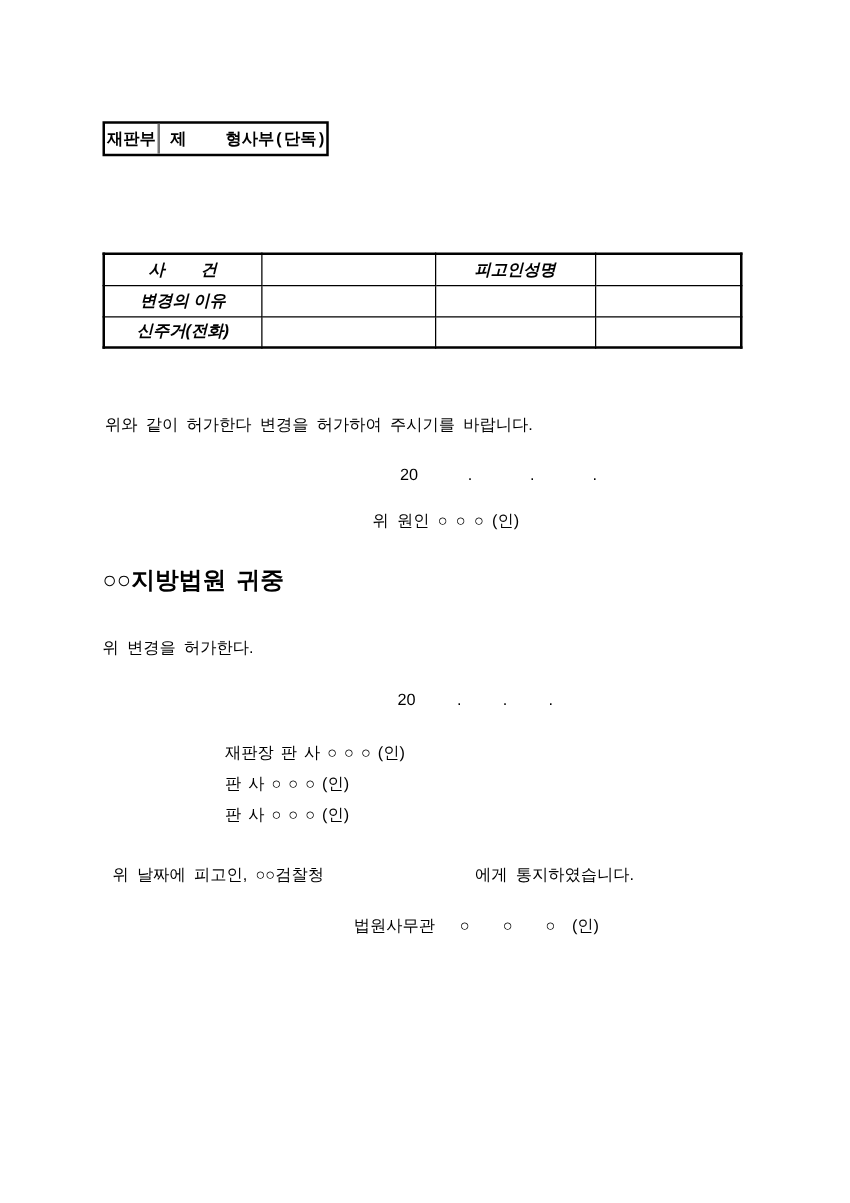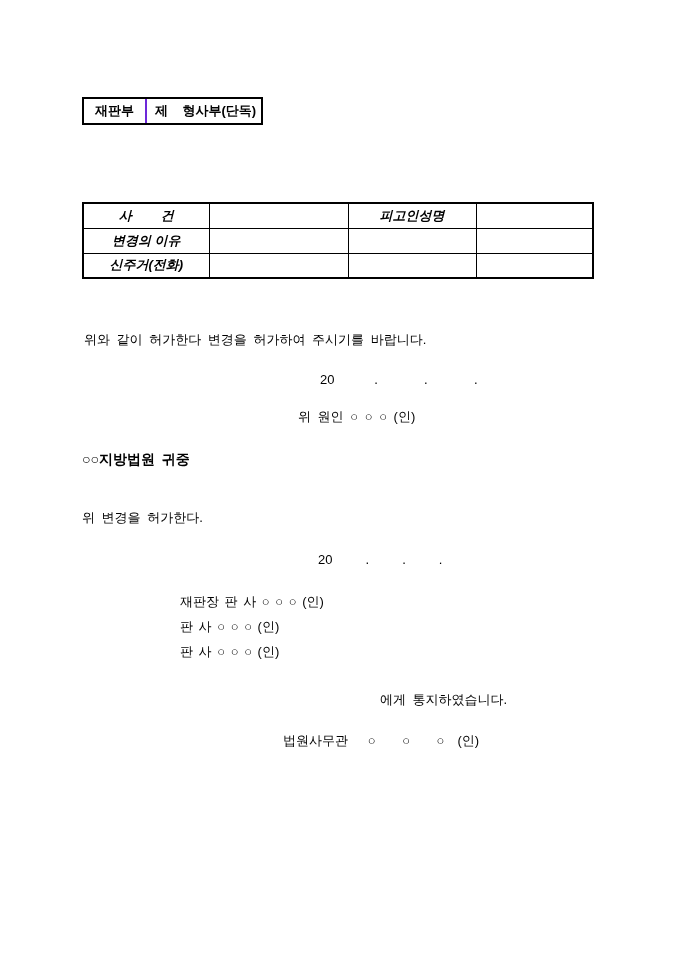--- a/index.html
+++ b/index.html
@@ -20,30 +20,31 @@
   
   .division-box {
     left: 82px; top: 97px;
     width: 181px; height: 28px;
     border: 2px solid #000;
     display: flex;
     align-items: stretch;
   }
   .division-box .cell-label {
     width: 63px;
-    border-right: 2px solid #6d28d9;
+    border-right: 2px solid #737373;
     display: flex; align-items: center; justify-content: center;
     font-weight: bold;
   }
   .division-box .cell-value {
     flex: 1;
     display: flex; align-items: center;
     padding-left: 8px;
     font-weight: bold;
     white-space: pre;
+    font-family: Liberation Mono, monospace;
   }
 
   
   .doc-title {
     left: 0; right: 0; top: 151px;
     text-align: center;
     font-size: 17px;
     font-weight: bold;
     letter-spacing: 1px;
   }
@@ -116,29 +117,30 @@
     </tr>
   </tbody>
     </table>
 
   <div class="abs body-line" style="left:84px; top:331px;">위와 같이 허가한다 변경을 허가하여 주시기를 바랍니다.</div>
 
   <div class="abs body-line" style="left:320px; top:372px;">20      .       .       .</div>
 
   <div class="abs body-line" style="left:298px; top:408px;">위 원인 ○ ○ ○ (인)</div>
 
-  <div class="abs body-line bold" style="left:82px; top:451px; font-size:14px;">○○지방법원 귀중</div>
+  <div class="abs body-line bold" style="left:82px; top:451px; font-size:19px;">○○지방법원 귀중</div>
 
   <div class="abs body-line" style="left:82px; top:509px;">위 변경을 허가한다.</div>
 
   <div class="abs body-line" style="left:318px; top:552px;">20     .     .     .</div>
 
   <div class="abs judges-block">
     <div>재판장 판 사 ○  ○  ○  (인)</div>
     <div>판 사 ○  ○  ○  (인)</div>
     <div>판 사 ○  ○  ○  (인)</div>
   </div>
 
+  <div class="abs body-line" style="left:90px; top:691px;">위 날짜에 피고인, ○○검찰청</div>
   <div class="abs body-line" style="left:380px; top:691px;">에게 통지하였습니다.</div>
 
   <div class="abs body-line" style="left:283px; top:732px;">법원사무관   ○    ○    ○  (인)</div>
 
 </div>
 
 </body></html>

